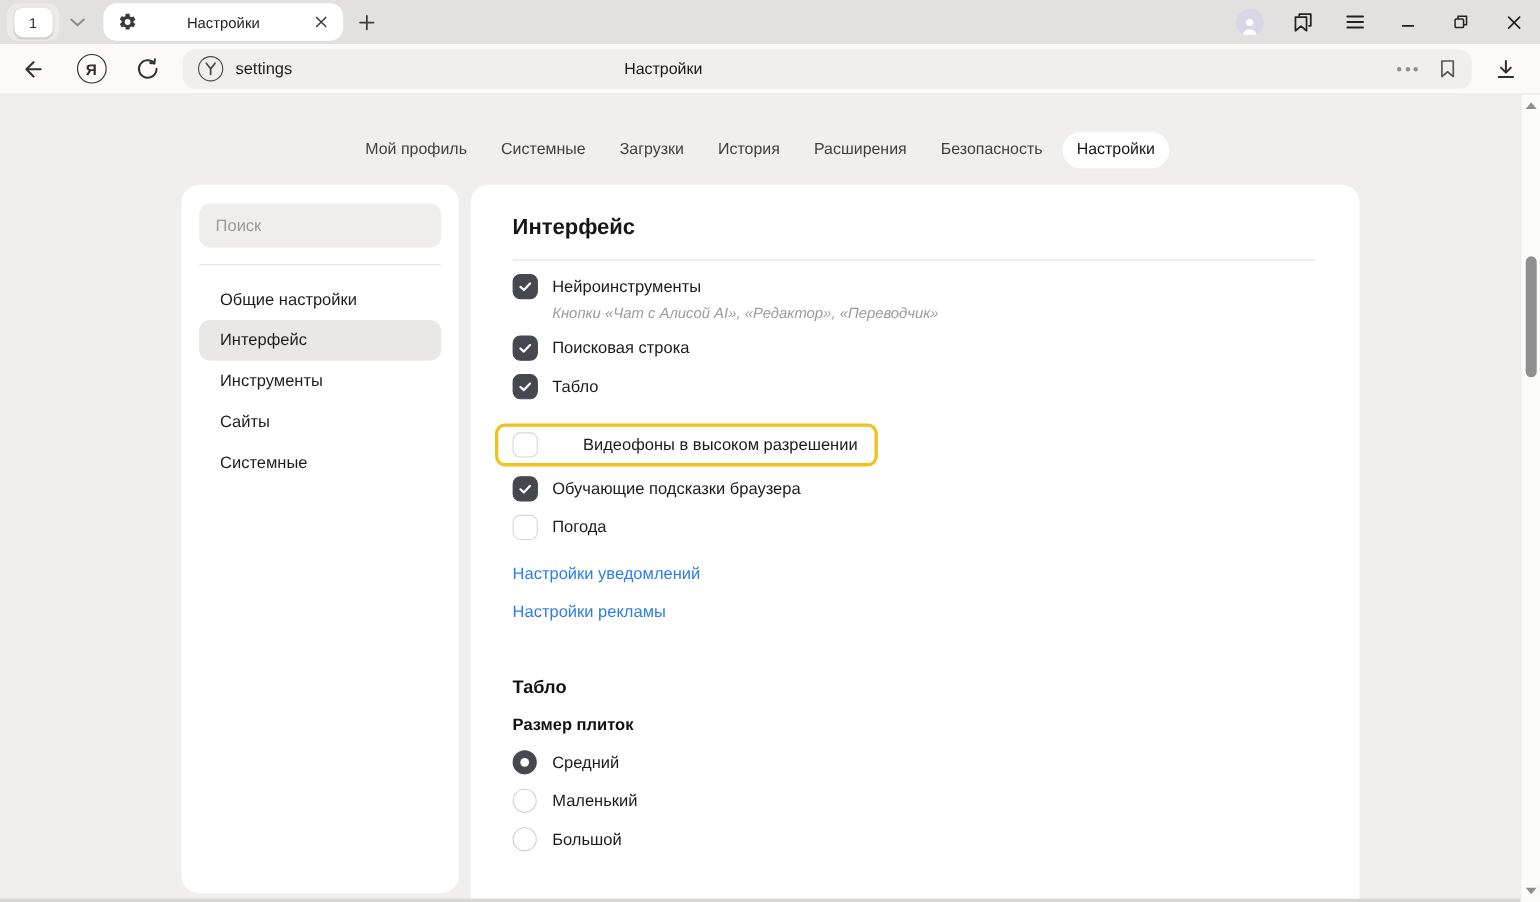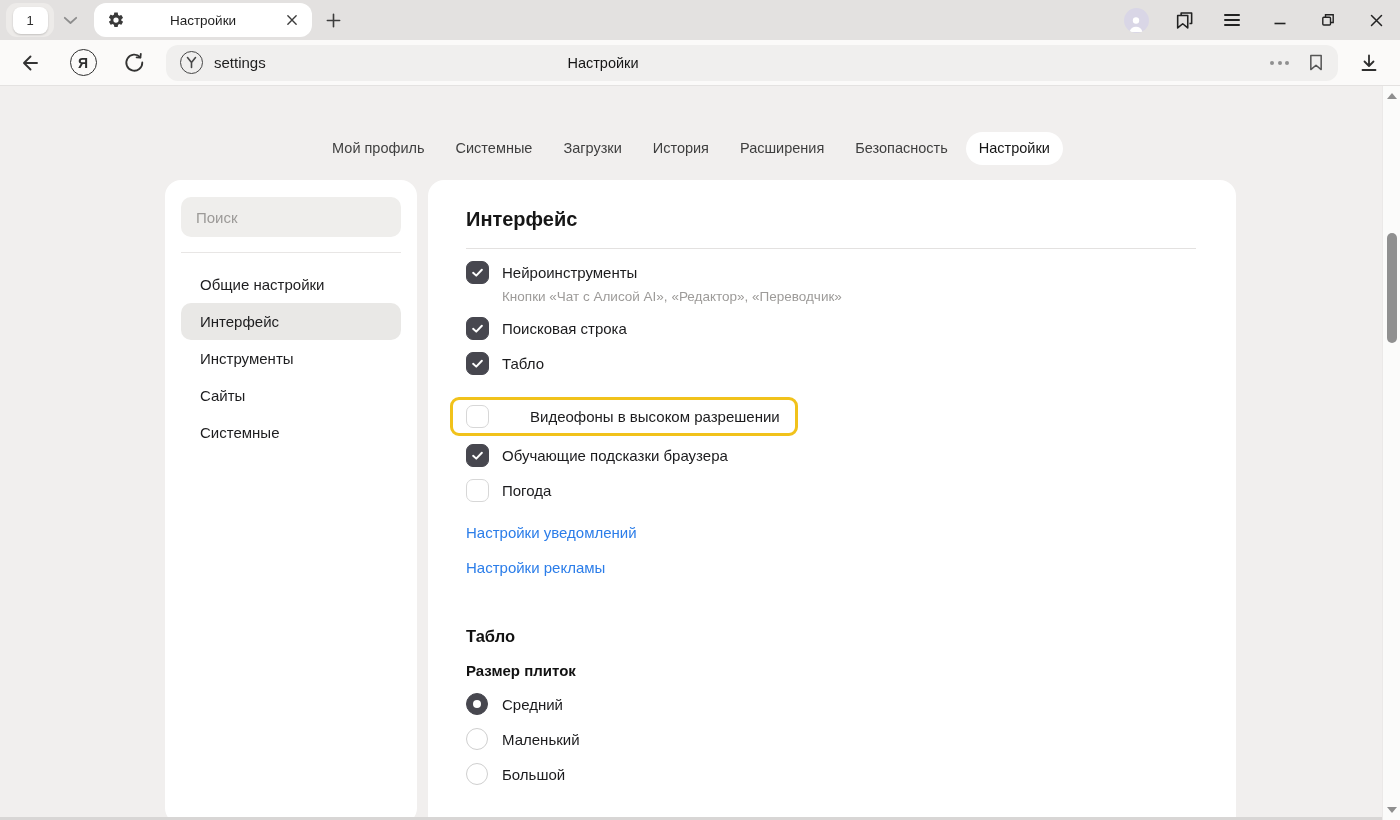--- a/index.html
+++ b/index.html
@@ -37,21 +37,21 @@
   .url-text{font-size:15px;color:#1e1e1e;}
   .omni-title{position:absolute;left:352px;width:170px;text-align:center;font-size:14.5px;color:#161616;}
   .omni-right{margin-left:auto;display:flex;align-items:center;gap:17px;}
   .dots{display:flex;gap:3.5px;align-items:center;cursor:pointer;padding:4px 2px;}
   .dots i{width:4px;height:4px;border-radius:50%;background:#8f8f8f;display:block;}
   .flag-btn,.dl-btn{display:flex;align-items:center;justify-content:center;cursor:pointer;}
   .dl-btn{width:30px;height:30px;margin-right:4px;}
 
   
   .content{position:absolute;top:86px;left:0;right:18px;bottom:0;background:#f1efee;overflow:hidden;}
-  .navrow{margin-top:46px;height:33px;display:flex;justify-content:center;align-items:center;gap:5px;}
+  .navrow{margin-top:34px;height:33px;display:flex;justify-content:center;align-items:center;gap:5px;}
   .nav-item{height:33px;line-height:33px;padding:0 13px;font-size:14.5px;color:#3f3f3f;border-radius:17px;cursor:pointer;white-space:nowrap;}
   .nav-item.active{background:#fff;color:#161616;}
 
   .cards{display:flex;align-items:flex-start;gap:11px;padding-left:165px;margin-top:15px;}
   .sidebar-card{width:252px;height:644px;background:#fff;border-radius:16px;padding:17px 16px 0;flex:none;}
   .search-box{height:40px;background:#efeeec;border-radius:10px;display:flex;align-items:center;padding:0 2px;}
   .search-box input{width:100%;height:100%;border:none;outline:none;background:transparent;font-family:inherit;font-size:15px;color:#1e1e1e;padding:0 13px;}
   .search-box input::placeholder{color:#9c9a98;}
   .side-divider{height:1px;background:#e8e6e5;margin:15px 0 13px;}
   .side-item{height:37px;display:flex;align-items:center;padding:0 19px;font-size:15px;color:#1d1d1f;border-radius:10px;cursor:pointer;white-space:nowrap;}
@@ -61,21 +61,21 @@
   .page-heading{margin:0;font-size:20px;font-weight:600;color:#161616;line-height:26px;}
   .heading-divider{height:1px;background:#e3e1e0;margin-top:16px;}
   .section-title{margin-top:23px;font-size:16px;font-weight:700;color:#111;line-height:20px;}
 
   .check-row{display:flex;align-items:center;margin-top:12px;min-height:23px;cursor:pointer;}
   .cbx{width:23px;height:23px;border-radius:7px;background:#fff;border:1.5px solid #d7d7d7;margin-right:13px;flex:none;display:flex;align-items:center;justify-content:center;}
   .cbx svg{display:none;}
   .check-row.checked .cbx{background:var(--checkbox);border-color:var(--checkbox);}
   .check-row.checked .cbx svg{display:block;}
   .chk-label{font-size:15px;color:#1b1b1d;white-space:nowrap;}
-  .chk-desc{margin:5px 0 6px 36px;font-size:13.5px;color:#9d9b99;line-height:16px;}
+  .chk-desc{margin:5px 0 6px 36px;font-size:13.5px;color:#9d9b99;line-height:16px;font-style:italic;}
   .check-row.hl{display:inline-flex;width:max-content;border:3px solid var(--highlight);border-radius:9px;padding:5px 15px 5px 13px;margin:4px 0 -7px -16px;gap:28px;}
 
   .links{margin-top:5px;}
   .link{display:inline-block;margin-top:17px;font-size:15px;color:var(--link);cursor:pointer;}
   .link-row{line-height:18px;}
 
   .tableau-title{margin-top:49px;font-size:16.5px;font-weight:700;color:#111;line-height:20px;}
   .tile-size-title{margin-top:15px;font-size:15px;font-weight:700;color:#111;line-height:19px;}
   .radio-row{display:flex;align-items:center;margin-top:13px;height:22px;cursor:pointer;}
   .radio{width:22px;height:22px;border-radius:50%;background:#fff;border:1.5px solid #cfcfcf;margin-right:14px;flex:none;position:relative;}

